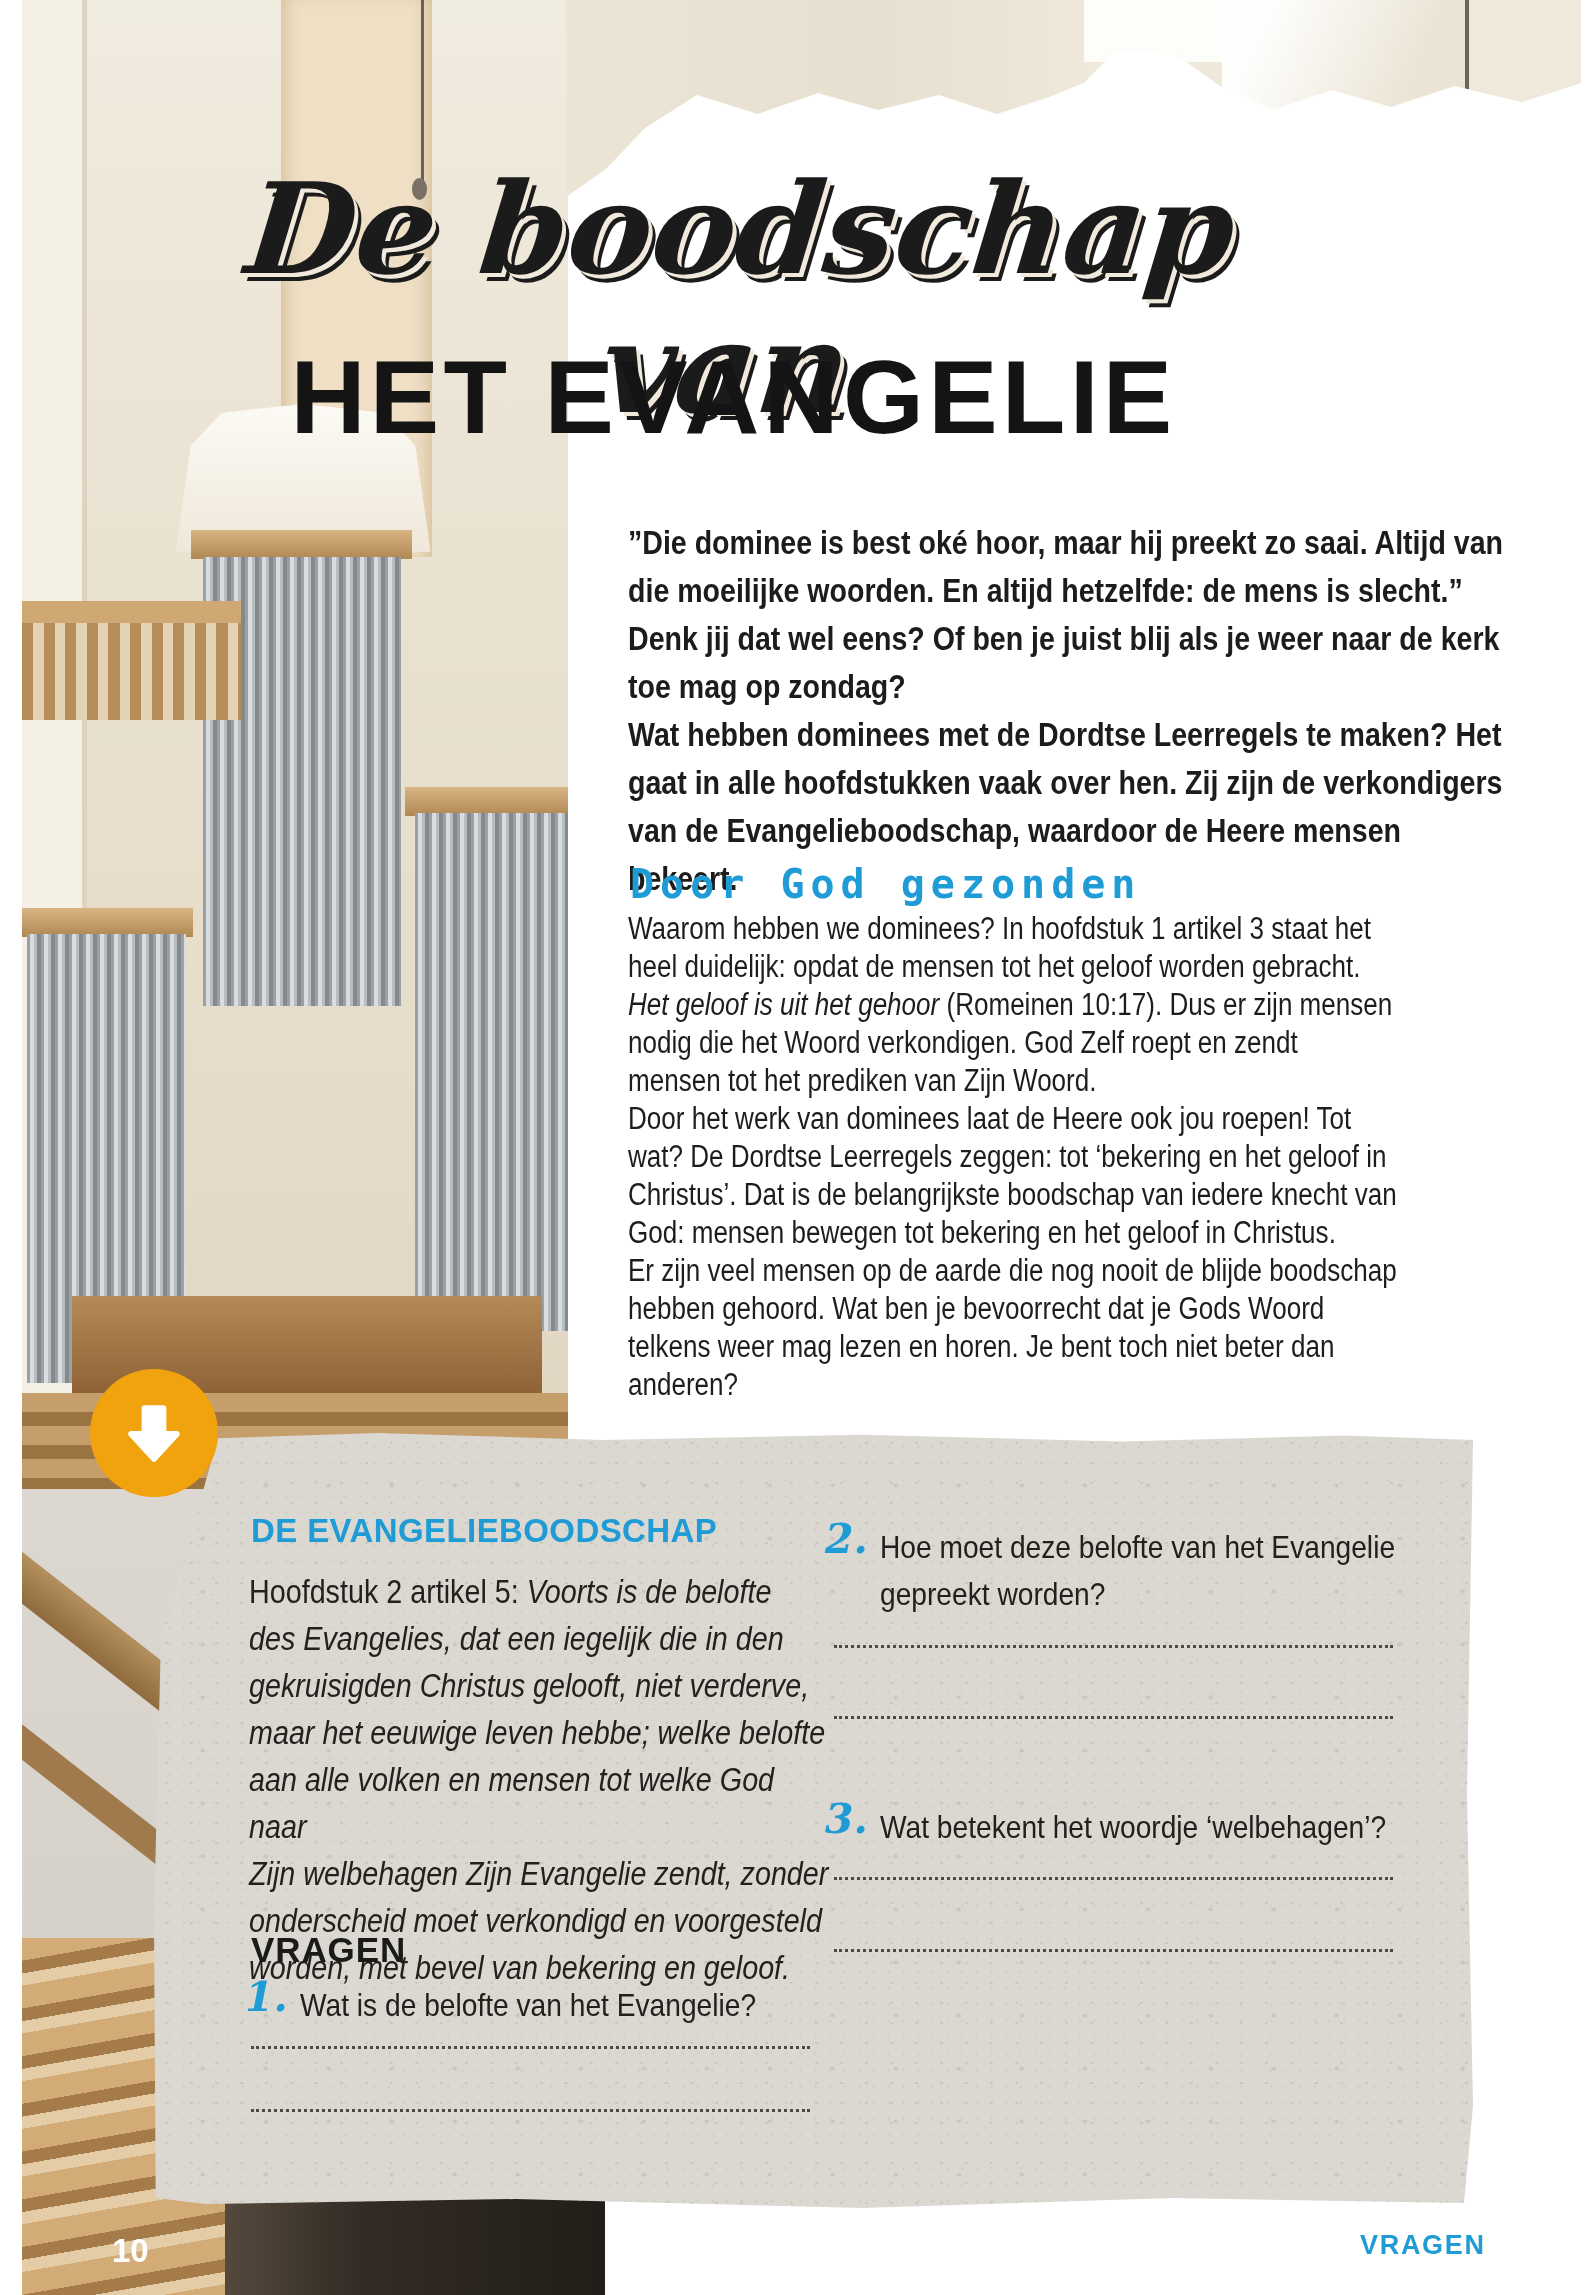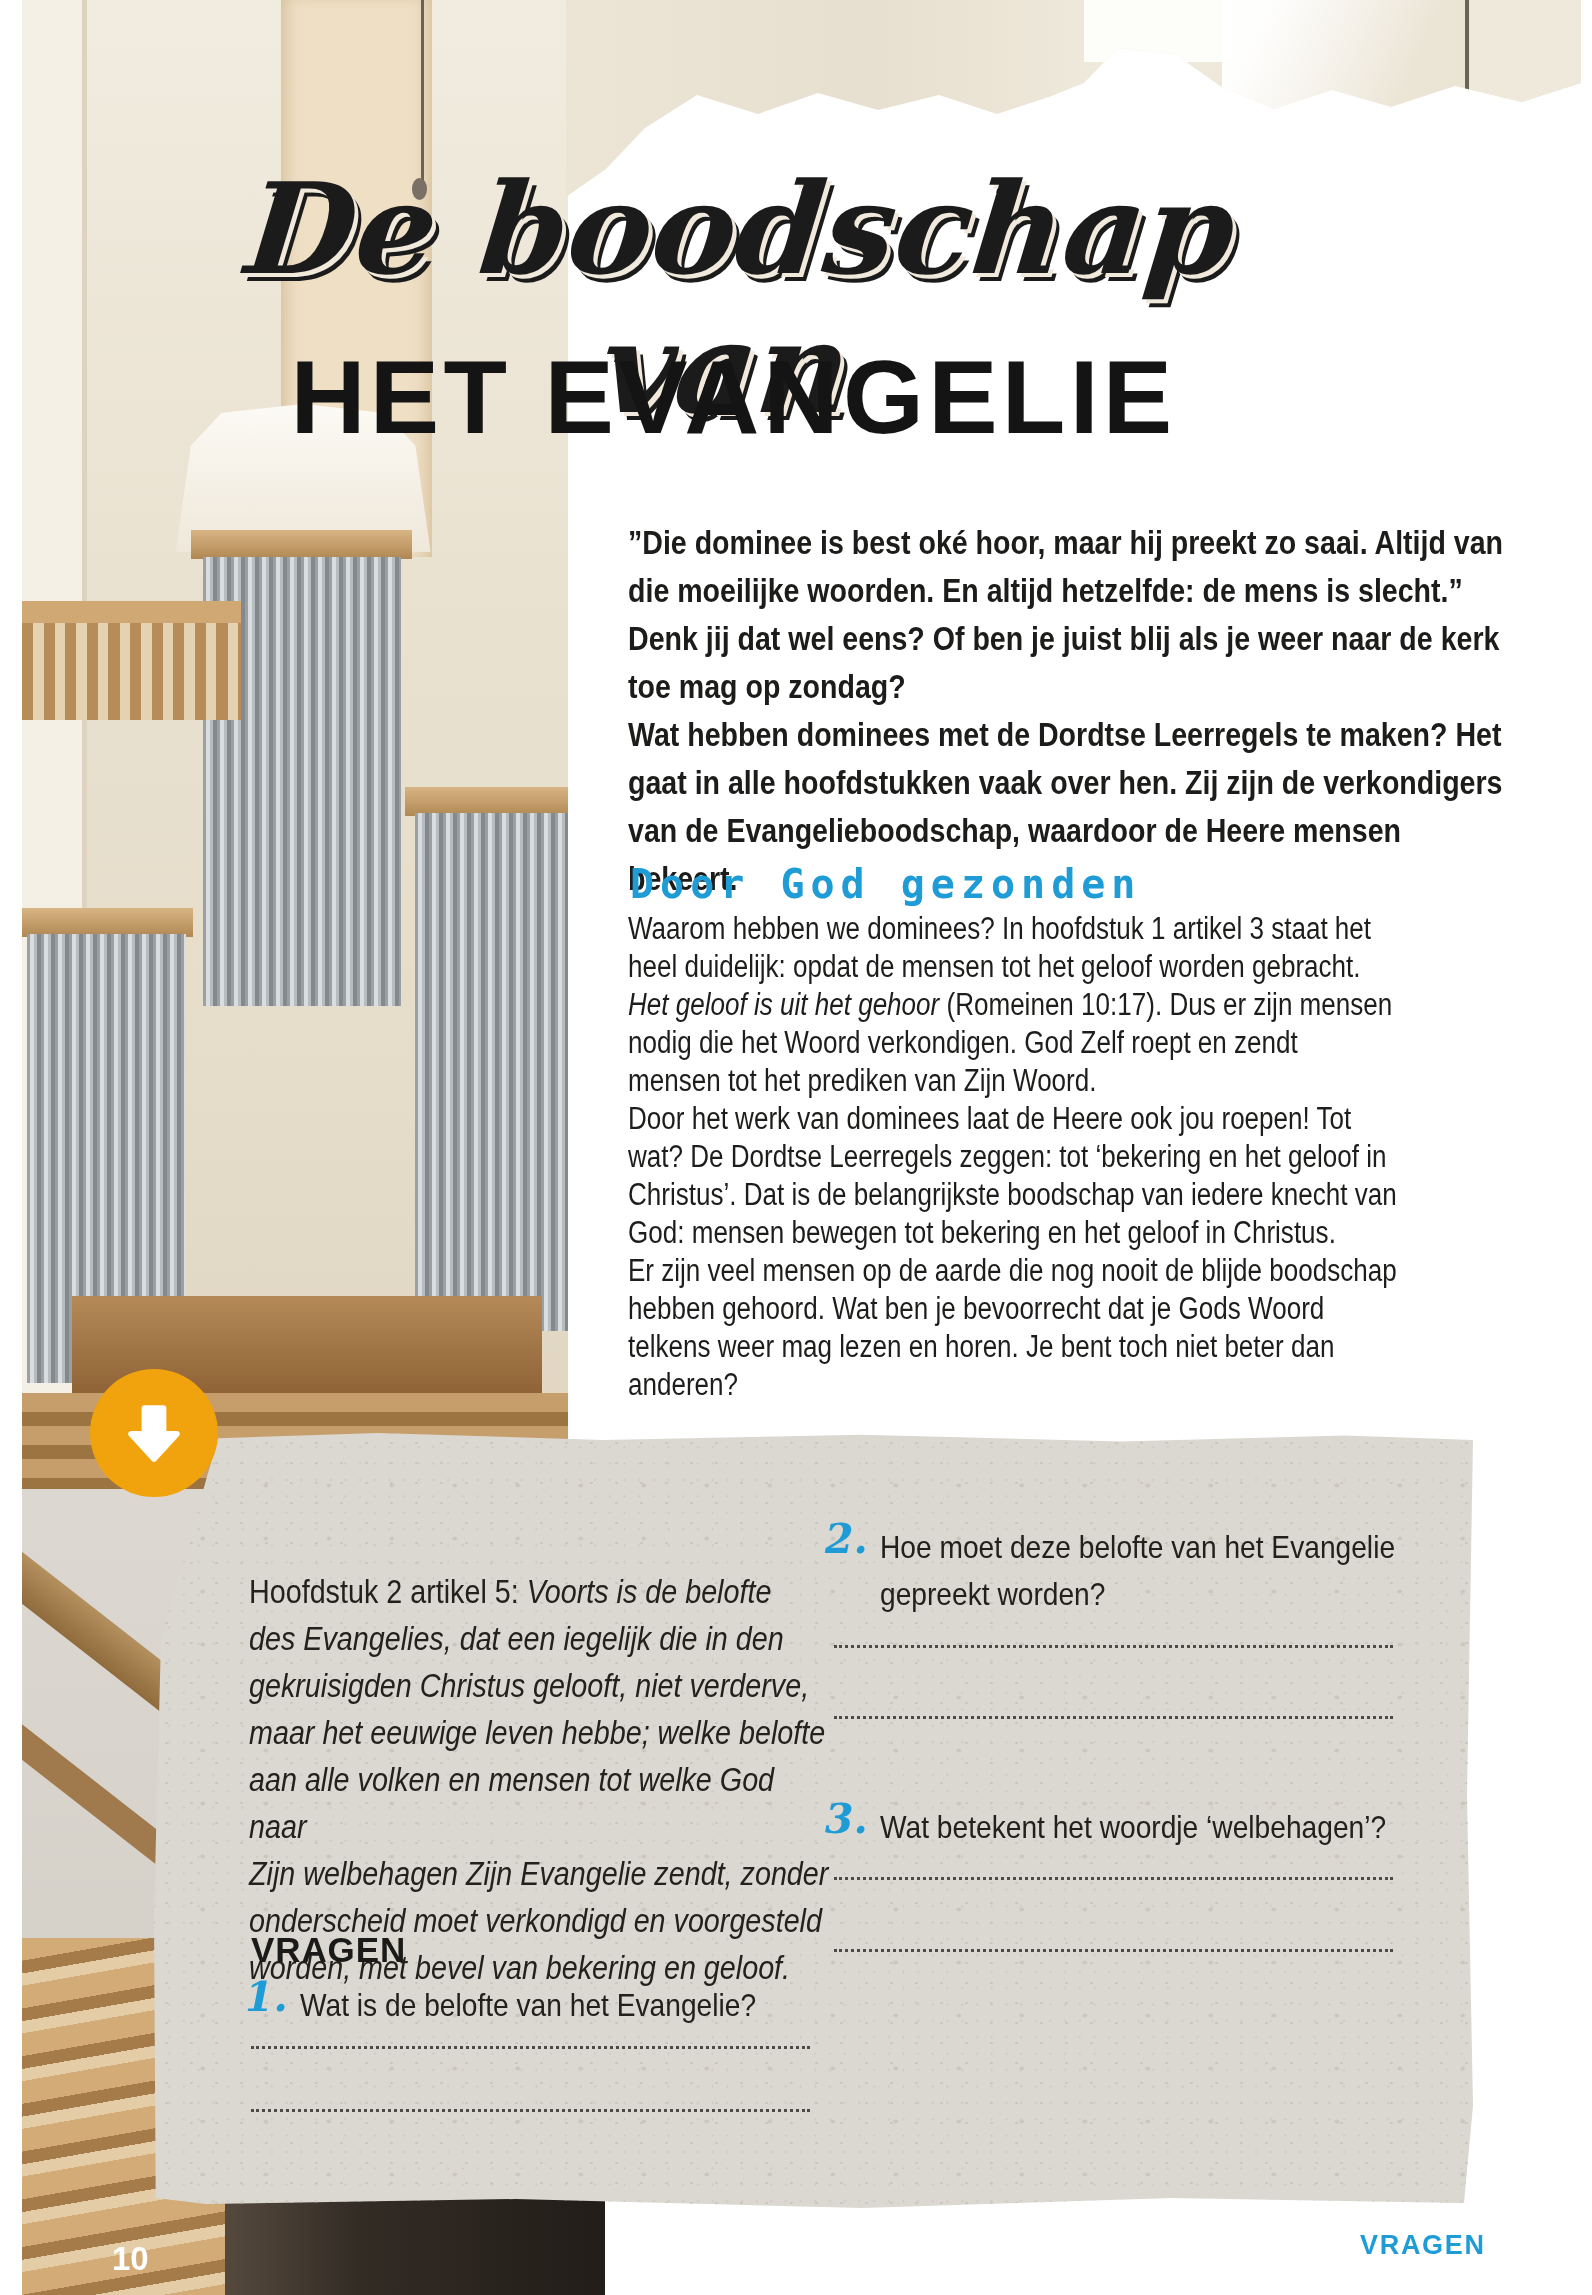--- a/index.html
+++ b/index.html
@@ -94,21 +94,21 @@
   .q-num{font-family:"DejaVu Serif",serif;font-style:italic;font-weight:700;font-size:41px;line-height:1;}
   .q-text{font-size:32px;line-height:47px;white-space:pre-line;transform:scaleX(.88);
     transform-origin:left top;color:#21201d;padding-top:5.2px;width:604px;}
   .ans{position:absolute;height:0;border-bottom:3.5px dotted #4c4a45;}
 
   
   .circle-arrow{position:absolute;left:90px;top:1369px;width:128px;height:128px;border-radius:50%;
     display:flex;align-items:center;justify-content:center;}
 
   
-  .page-num{position:absolute;left:112px;top:2232px;font-size:33px;font-weight:700;color:#ffffff;margin-top:8px;}
+  .page-num{position:absolute;left:112px;top:2232px;font-size:33px;font-weight:700;color:#ffffff;}
   .brand{position:absolute;left:1360px;top:2230px;font-size:27px;font-weight:800;letter-spacing:1.7px;}
 </style>
 </head>
 <body>
 
 <div class="page">
 
   <div class="photo-organ">
     <div class="o-wall-left"></div>
     <div class="o-pillar"></div>
@@ -161,20 +161,21 @@
 Door het werk van dominees laat de Heere ook jou roepen! Tot
 wat? De Dordtse Leerregels zeggen: tot ‘bekering en het geloof in
 Christus’. Dat is de belangrijkste boodschap van iedere knecht van
 God: mensen bewegen tot bekering en het geloof in Christus.
 Er zijn veel mensen op de aarde die nog nooit de blijde boodschap
 hebben gehoord. Wat ben je bevoorrecht dat je Gods Woord
 telkens weer mag lezen en horen. Je bent toch niet beter dan
 anderen?</span></div>
 
   <div class="sheet">
+    <div class="ws-heading accent" style="color: rgb(31, 156, 214);">DE EVANGELIEBOODSCHAP</div>
     <div class="ws-article"><span>Hoofdstuk 2 artikel 5: </span><span class="seg-i">Voorts is de belofte
 des Evangelies, dat een iegelijk die in den
 gekruisigden Christus gelooft, niet verderve,
 maar het eeuwige leven hebbe; welke belofte
 aan alle volken en mensen tot welke God naar
 Zijn welbehagen Zijn Evangelie zendt, zonder
 onderscheid moet verkondigd en voorgesteld
 worden, met bevel van bekering en geloof.</span></div>
     <div class="ws-vragen">VRAGEN</div>
 

